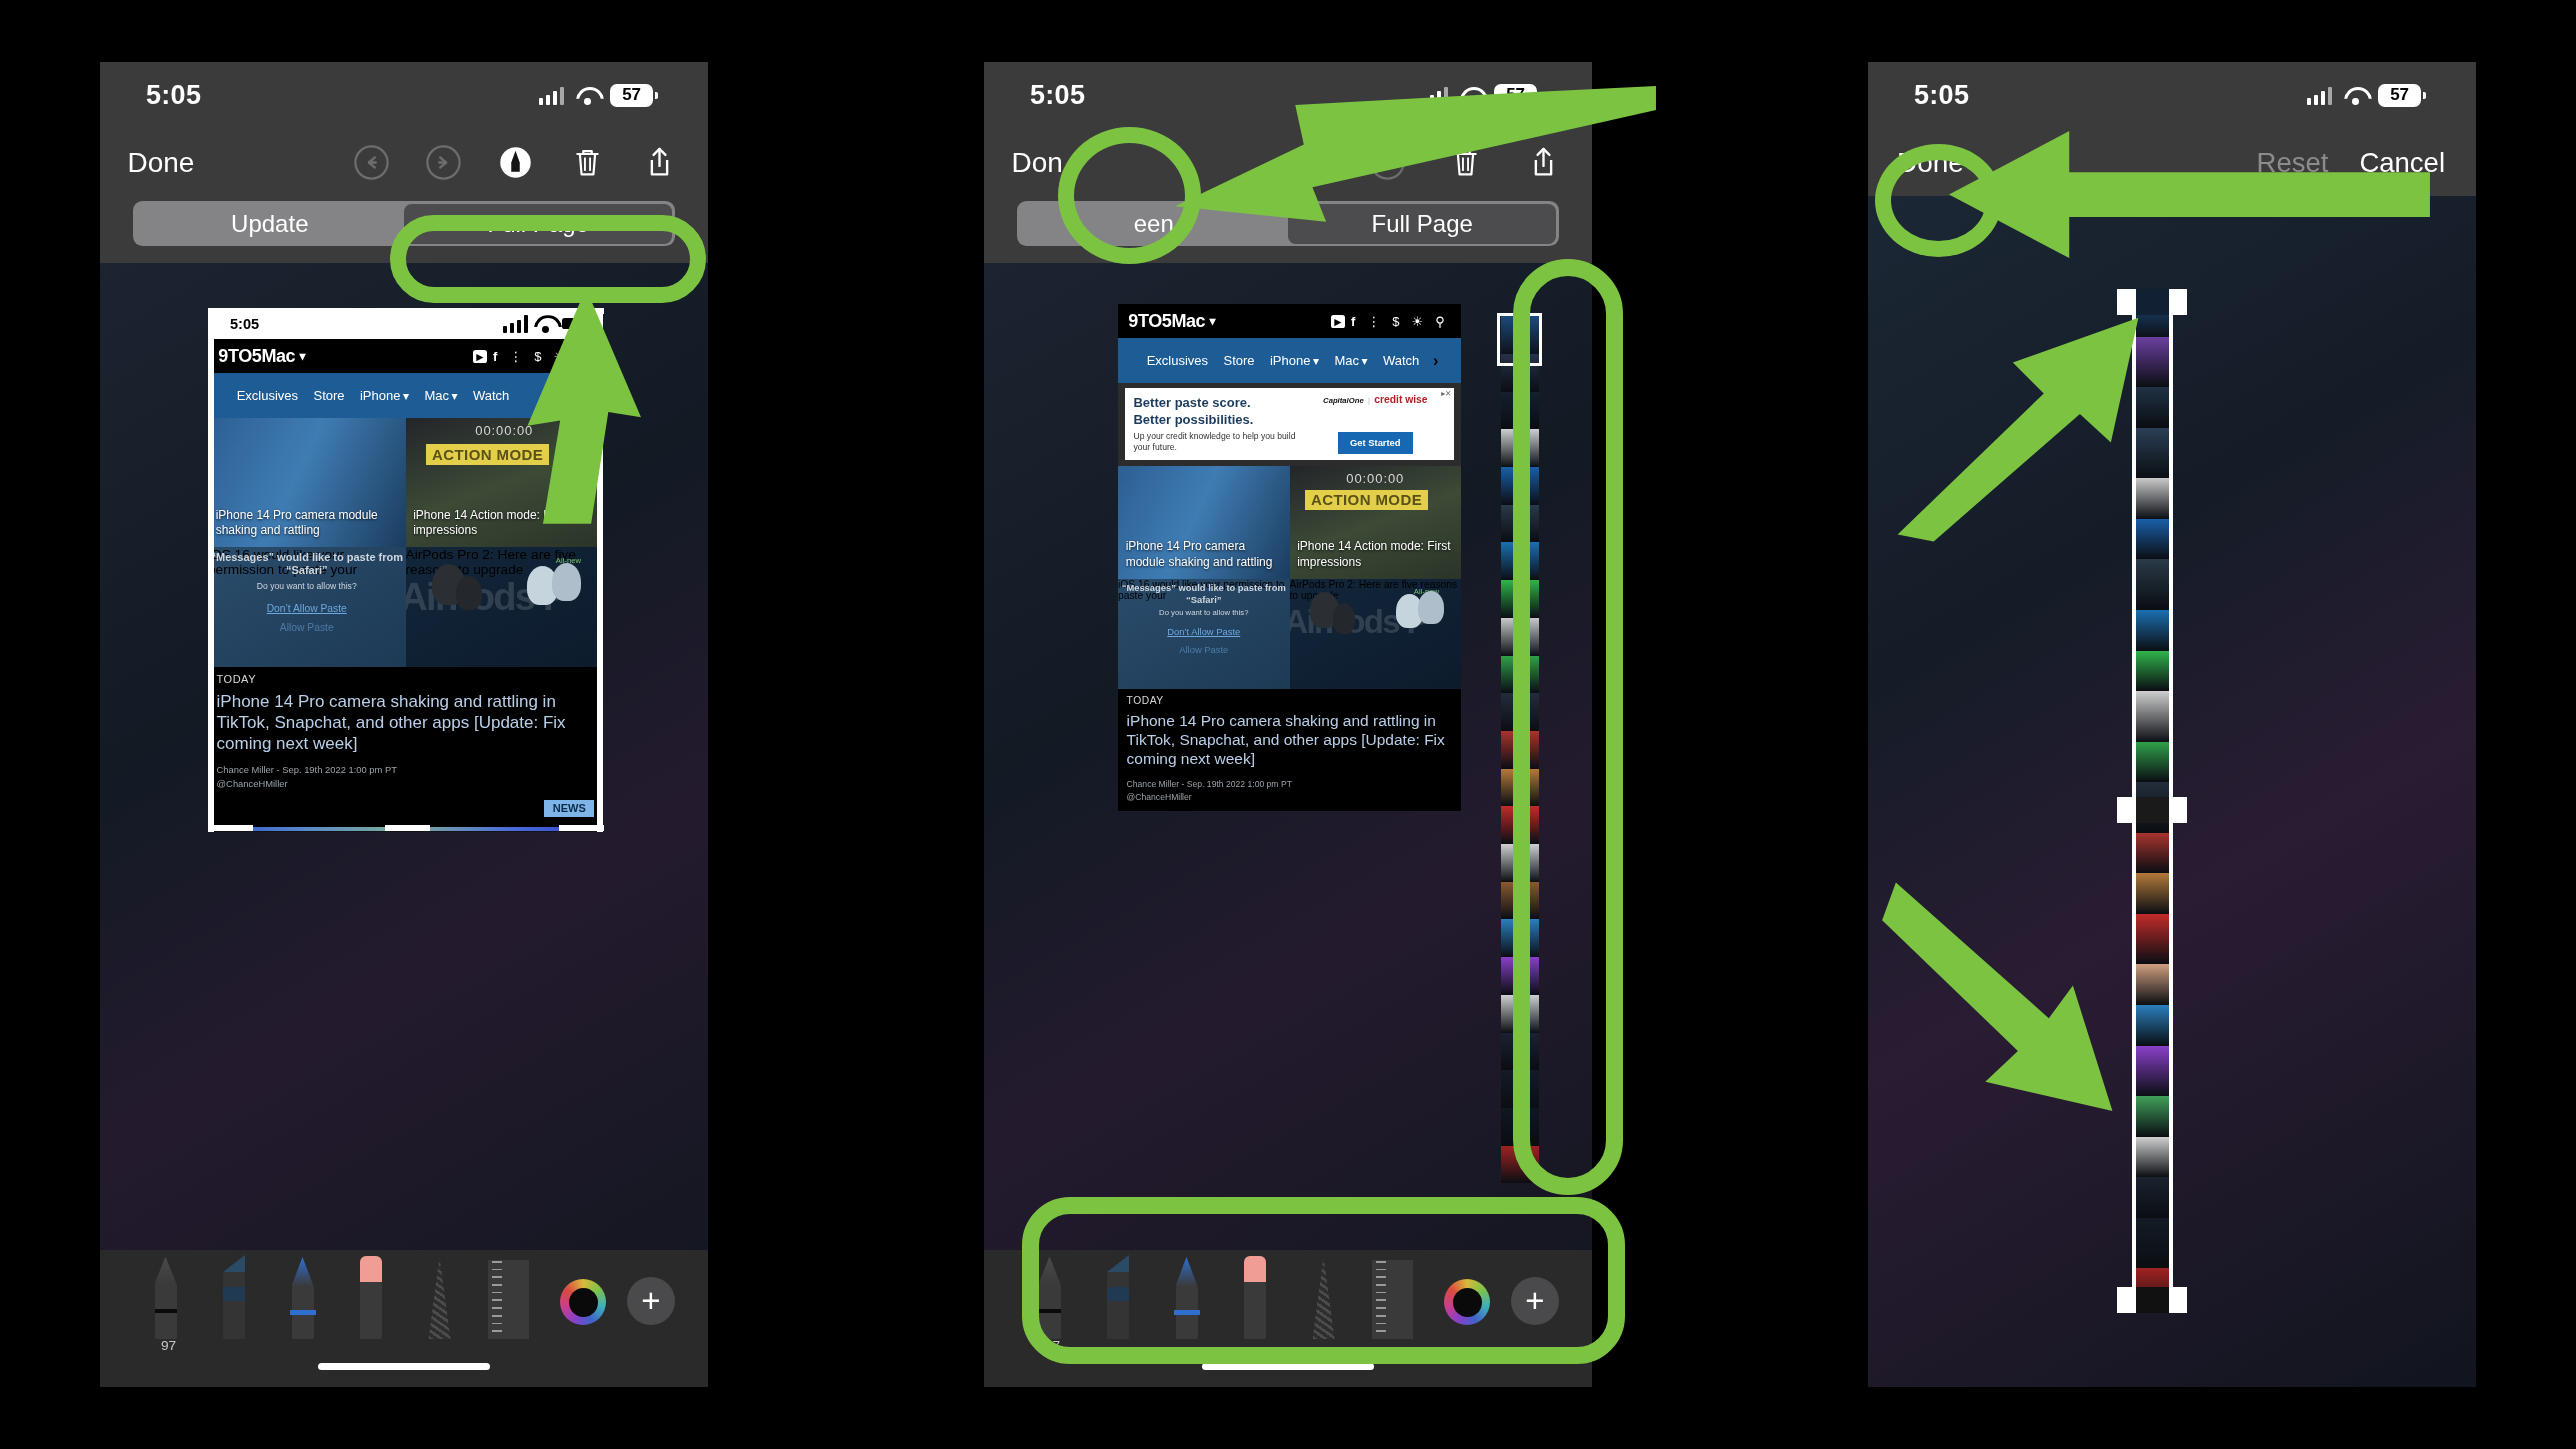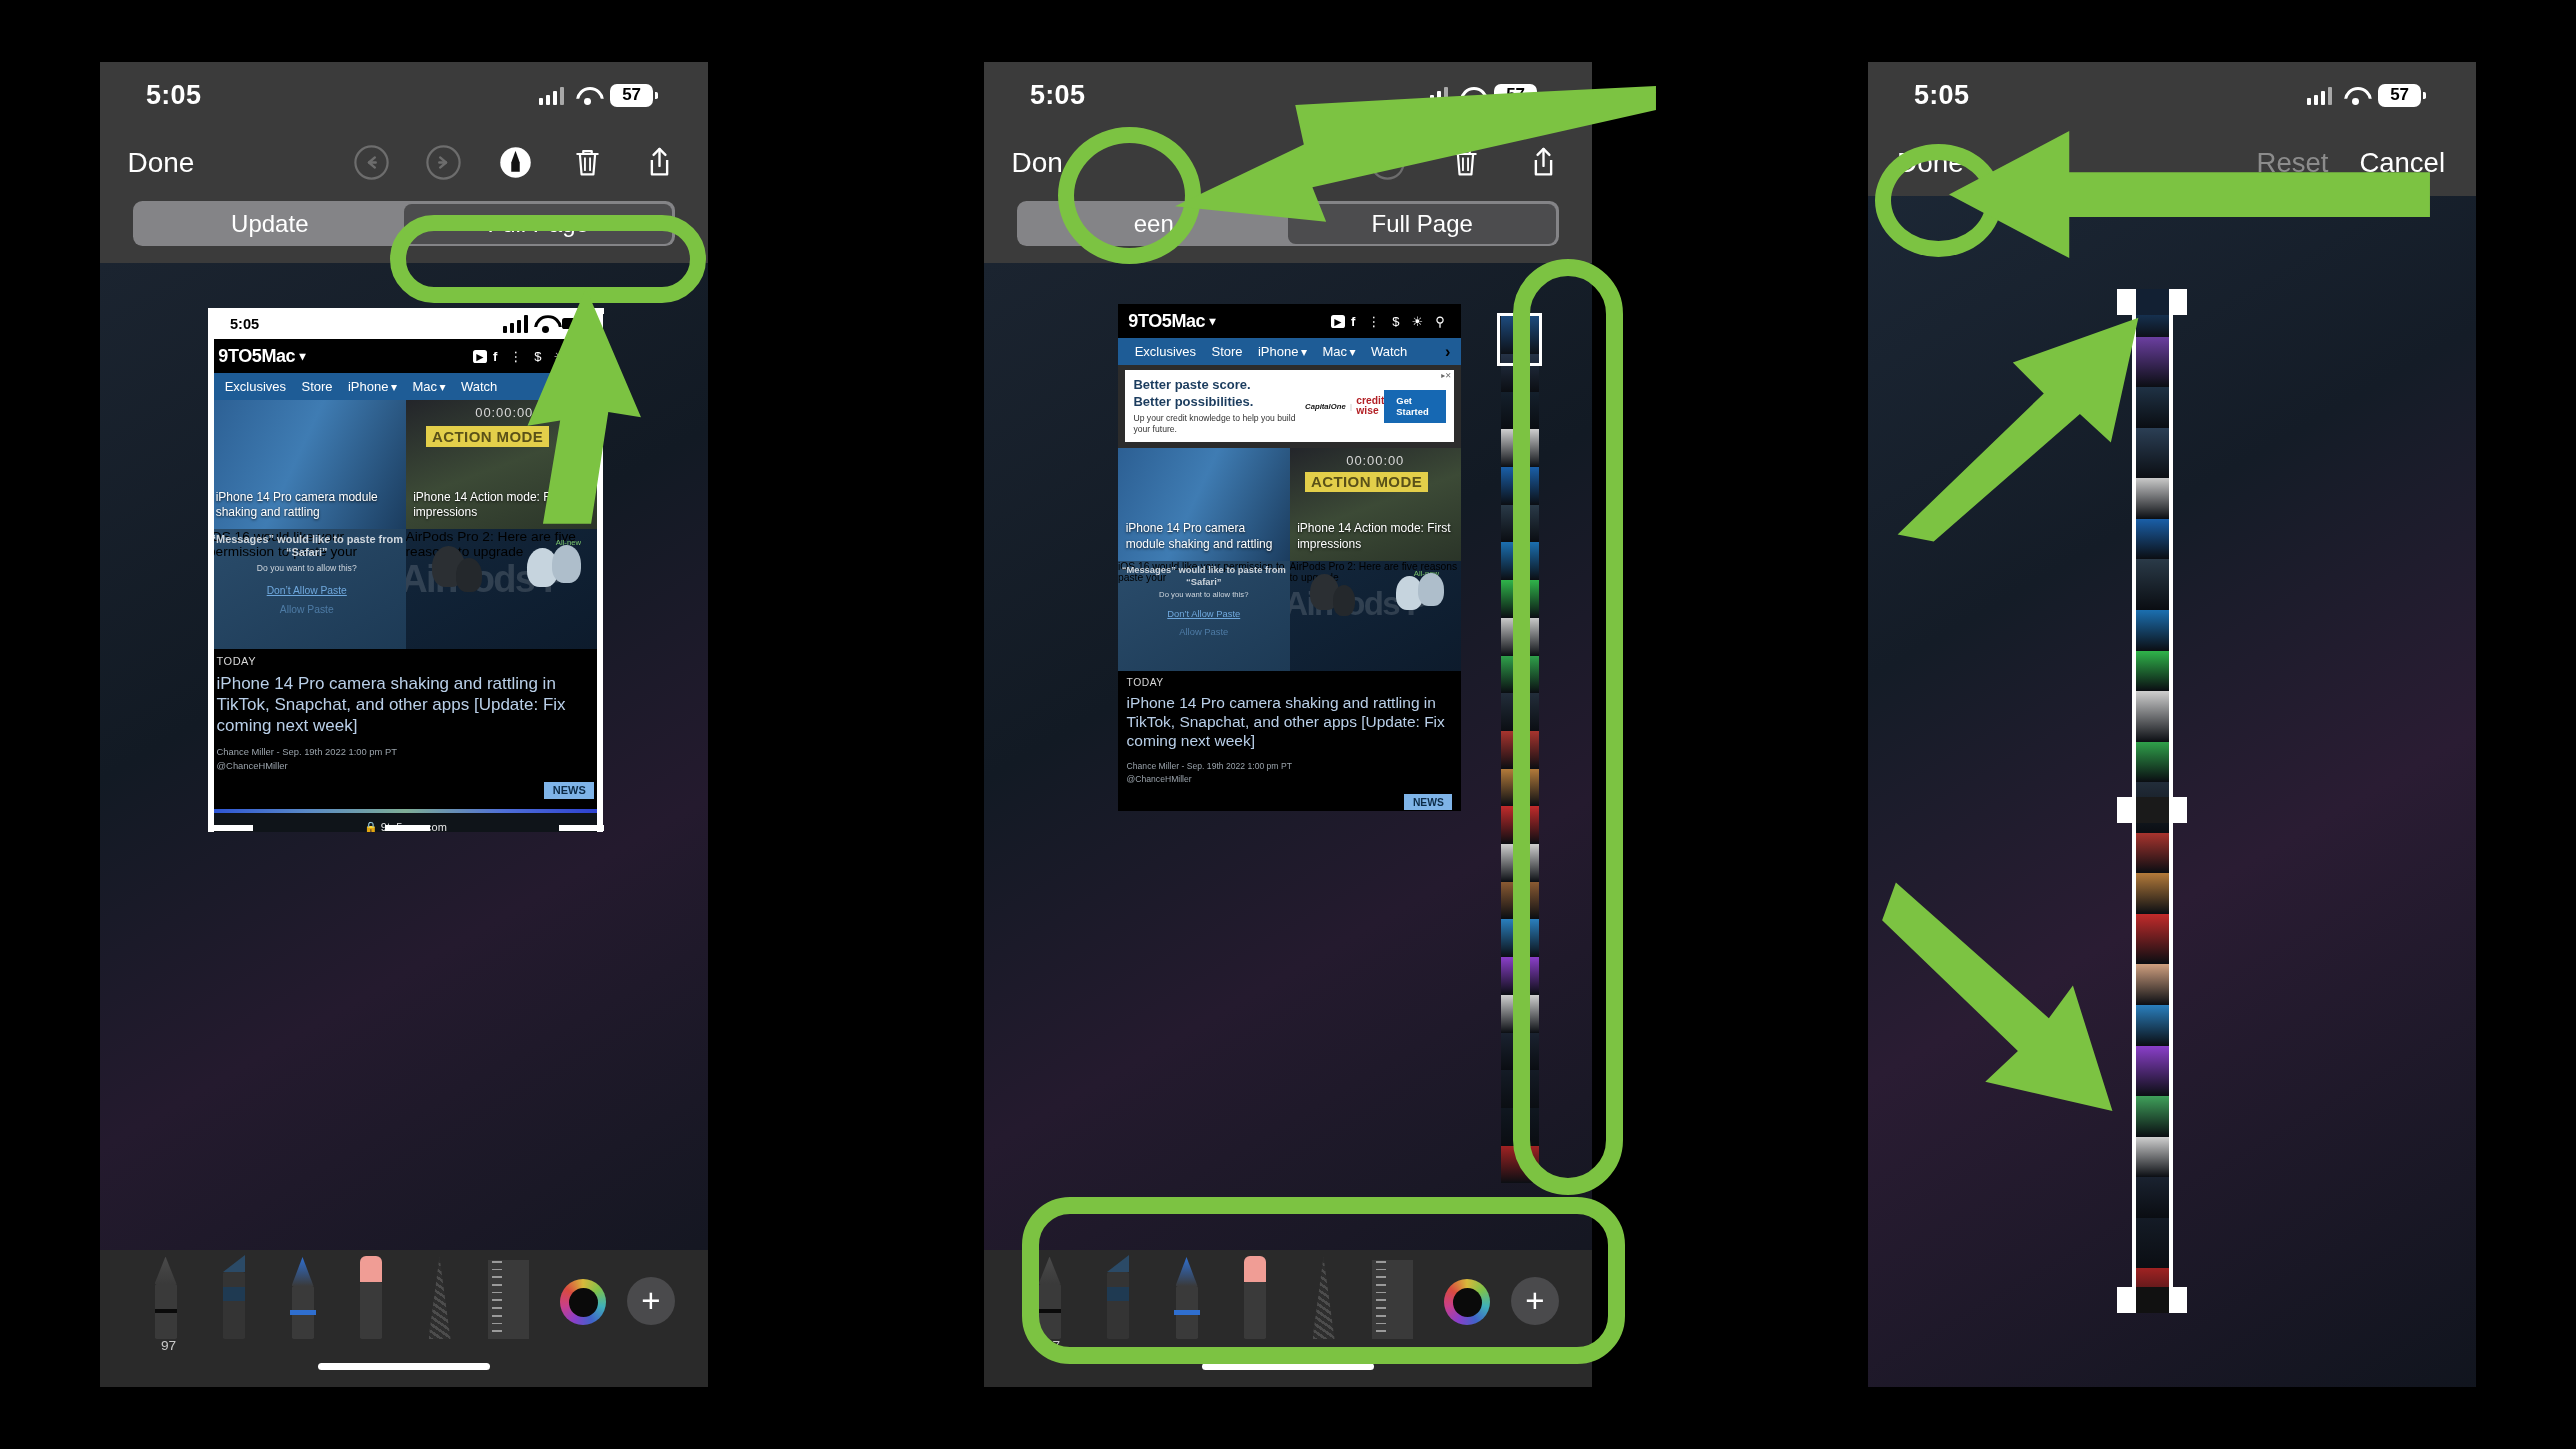--- a/index.html
+++ b/index.html
@@ -100,34 +100,34 @@
     background:#000; height:34px; display:flex; align-items:center;
     padding:0 10.3px; gap:0;
   }
   .logo{ color:#fff; font-size:18px; font-weight:600; letter-spacing:-0.4px; display:flex; align-items:center; gap:4.3px;}
   .chev{ font-size:12px; color:#fff; }
   .hdr-icons{ margin-left:auto; display:flex; align-items:center; gap:0; }
   .hdr-icons span{ color:#fff; font-size:13px; padding:0 6px; display:flex;align-items:center;}
   .yt{ background:#fff; color:#000 !important; border-radius:2.6px; padding:0.9px 3.4px !important; font-size:9.4px !important; }
 
   .navbar{
-    background:#1e5c96; height:27px; display:flex; align-items:center;
-    gap:0; padding:0 9px; overflow:hidden;
+    background:#1e5c96; height:45px; display:flex; align-items:center;
+    gap:0; padding:0 21px; overflow:hidden;
   }
   .navbar a{ color:#fff; font-size:13px; text-decoration:none; padding:0 7.7px; white-space:nowrap; display:flex;align-items:center;gap:2.6px;}
   .navbar .ar{ font-size:16.3px; font-weight:700; margin-left:auto; padding-right:1.7px;}
 
   .ad{
     background:#2c2c2c; padding:5.2px 6.9px; display:flex; justify-content:center;
   }
   .ad-inner{ background:#fff; width:100%; display:flex; padding:6.9px 8.6px; position:relative; }
   .ad-l{ flex:1; }
   .ad-t1{ color:#1b3c5e; font-size:13px; font-weight:700; line-height:1.25; }
   .ad-t2{ color:#333; font-size:8.6px; line-height:1.3; margin-top:3.4px; }
-  .ad-r{ width:45%; display:flex; flex-direction:row; align-items:center; justify-content:space-between; }
+  .ad-r{ width:45%; display:flex; flex-direction:column; align-items:center; justify-content:space-between; }
   .ad-brand{ display:flex; align-items:center; gap:4.3px; font-size:7.7px; }
   .c1{ color:#111; font-weight:700; font-style:italic; }
   .cw{ color:#b32025; font-weight:700; font-size:10.3px; line-height:1; }
   .ad-btn{ background:#1668b3; color:#fff; font-size:9.4px; font-weight:700; padding:5.2px 12px; }
   .ad-x{ position:absolute; right:2.6px; top:0.9px; font-size:7.7px; color:#666; }
 
   .tiles{ display:flex; height:129px; }
   .tile{ flex:1; position:relative; overflow:hidden; }
   .tile .cap{
     position:absolute; left:7.7px; bottom:8.6px; right:7.7px; color:#fff;

